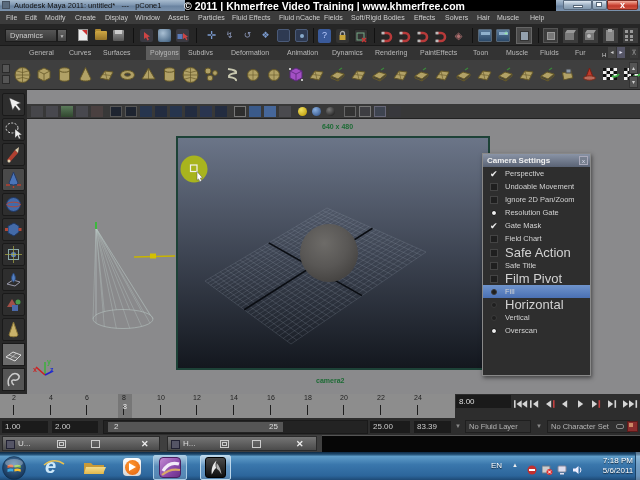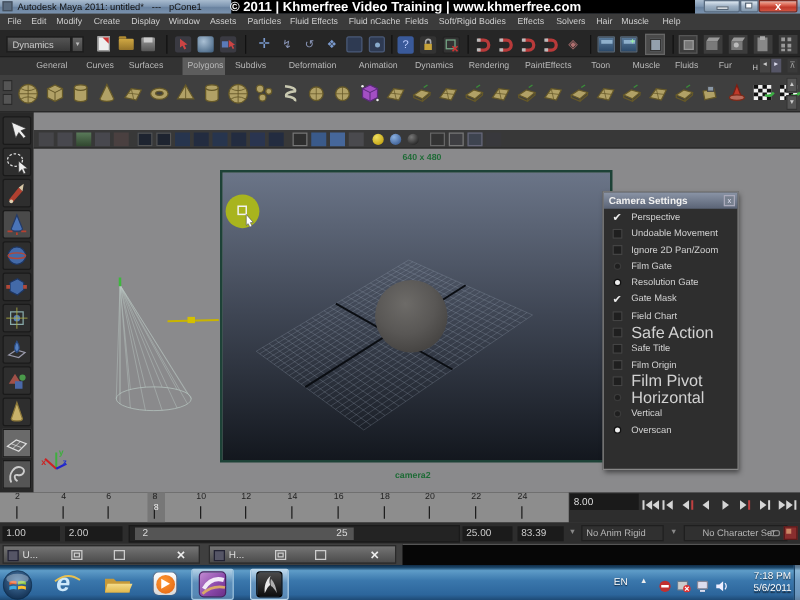--- a/index.html
+++ b/index.html
@@ -450,50 +450,46 @@
       </div>
       <div style="position:relative;height:13.1px;color:#d2d2d2;font-size:7.5px;line-height:13px;">
         <span style="position:absolute;left:7px;top:3px;width:8px;height:8px;background:#1f1f1f;border:1px solid #444;"></span>
         <span style="position:absolute;left:22px;">Undoable Movement</span>
       </div>
       <div style="position:relative;height:13.1px;color:#d2d2d2;font-size:7.5px;line-height:13px;">
         <span style="position:absolute;left:7px;top:3px;width:8px;height:8px;background:#1f1f1f;border:1px solid #444;"></span>
         <span style="position:absolute;left:22px;">Ignore 2D Pan/Zoom</span>
       </div>
       <div style="position:relative;height:13.1px;color:#d2d2d2;font-size:7.5px;line-height:13px;">
-        <span style="position:absolute;left:8px;top:4px;width:6px;height:6px;background:#1f1f1f;border-radius:50%;border:1px solid #3a3a3a;"></span>
-        <span style="position:absolute;left:22px;">Film Gate</span>
-      </div>
-      <div style="position:relative;height:13.1px;color:#d2d2d2;font-size:7.5px;line-height:13px;">
         <span style="position:absolute;left:8px;top:4px;width:6px;height:6px;background:#eee;border-radius:50%;border:1px solid #111;"></span>
         <span style="position:absolute;left:22px;">Resolution Gate</span>
       </div>
       <div style="position:relative;height:13.1px;color:#d2d2d2;font-size:7.5px;line-height:13px;">
         <span style="position:absolute;left:7px;top:1px;color:#eee;font-size:9px;">✔</span>
         <span style="position:absolute;left:22px;">Gate Mask</span>
       </div>
       <div style="position:relative;height:13.1px;color:#d2d2d2;font-size:7.5px;line-height:13px;">
         <span style="position:absolute;left:7px;top:3px;width:8px;height:8px;background:#1f1f1f;border:1px solid #444;"></span>
         <span style="position:absolute;left:22px;">Field Chart</span>
       </div>
       <div style="position:relative;height:13.1px;color:#d2d2d2;font-size:13px;line-height:13px;">
         <span style="position:absolute;left:7px;top:3px;width:8px;height:8px;background:#1f1f1f;border:1px solid #444;"></span>
         <span style="position:absolute;left:22px;">Safe Action</span>
       </div>
       <div style="position:relative;height:13.1px;color:#d2d2d2;font-size:7.5px;line-height:13px;">
         <span style="position:absolute;left:7px;top:3px;width:8px;height:8px;background:#1f1f1f;border:1px solid #444;"></span>
         <span style="position:absolute;left:22px;">Safe Title</span>
       </div>
-      <div style="position:relative;height:13.1px;color:#d2d2d2;font-size:7.5px;line-height:13px;">
-        <span style="position:absolute;left:7px;top:3px;width:8px;height:8px;background:#1f1f1f;border:1px solid #444;"></span>
-        <span style="position:absolute;left:22px;">Film Origin</span>
-      </div>
       <div style="position:relative;height:13.1px;color:#d2d2d2;font-size:13px;line-height:13px;">
         <span style="position:absolute;left:7px;top:3px;width:8px;height:8px;background:#1f1f1f;border:1px solid #444;"></span>
         <span style="position:absolute;left:22px;">Film Pivot</span>
+      </div>
+      <div style="position:relative;height:13.1px;background:linear-gradient(#6f94cc,#4a70b4);color:#d2d2d2;font-size:7.5px;line-height:13px;">
+        <span style="position:absolute;left:8px;top:4px;width:6px;height:6px;background:#1f1f1f;border-radius:50%;border:1px solid #3a3a3a;"></span>
+        <span style="position:absolute;left:22px;">Fill</span>
       </div>
       <div style="position:relative;height:13.1px;color:#d2d2d2;font-size:13px;line-height:13px;">
         <span style="position:absolute;left:8px;top:4px;width:6px;height:6px;background:#1f1f1f;border-radius:50%;border:1px solid #3a3a3a;"></span>
         <span style="position:absolute;left:22px;">Horizontal</span>
       </div>
       <div style="position:relative;height:13.1px;color:#d2d2d2;font-size:7.5px;line-height:13px;">
         <span style="position:absolute;left:8px;top:4px;width:6px;height:6px;background:#1f1f1f;border-radius:50%;border:1px solid #3a3a3a;"></span>
         <span style="position:absolute;left:22px;">Vertical</span>
       </div>
       <div style="position:relative;height:13.1px;color:#d2d2d2;font-size:7.5px;line-height:13px;">
@@ -555,23 +551,23 @@
 
 <div class="abs" style="left:0;top:418px;width:640px;height:17px;background:#2d2d2d;">
  <div class="abs" style="left:2px;top:3px;width:46px;height:12px;background:#1b1b1b;color:#ccc;font-size:8px;line-height:12px;padding-left:3px;">1.00</div>
  <div class="abs" style="left:52px;top:3px;width:46px;height:12px;background:#1b1b1b;color:#ccc;font-size:8px;line-height:12px;padding-left:3px;">2.00</div>
  <div class="abs" style="left:103px;top:2px;width:265px;height:14px;background:#232323;border:1px solid #1a1a1a;">
    <div class="abs" style="left:4px;top:1px;width:175px;height:10px;background:#555;color:#ddd;font-size:8px;line-height:10px;"><span style="margin-left:6px;">2</span><span style="position:absolute;right:5px;">25</span></div>
  </div>
  <div class="abs" style="left:370px;top:3px;width:40px;height:12px;background:#1b1b1b;color:#ccc;font-size:8px;line-height:12px;padding-left:3px;">25.00</div>
  <div class="abs" style="left:414px;top:3px;width:37px;height:12px;background:#1b1b1b;color:#ccc;font-size:8px;line-height:12px;padding-left:3px;">83.39</div>
  <div class="abs" style="left:455px;top:5px;width:9px;height:8px;color:#888;font-size:6px;">▼</div>
- <div class="abs" style="left:465px;top:2px;width:66px;height:13px;background:#303030;border:1px solid #1f1f1f;color:#b5b5b5;font-size:7.5px;line-height:12px;padding-left:3px;">No Anim Rigid</div>
+ <div class="abs" style="left:465px;top:2px;width:66px;height:13px;background:#303030;border:1px solid #1f1f1f;color:#b5b5b5;font-size:7.5px;line-height:12px;padding-left:3px;">No Fluid Layer</div>
  <div class="abs" style="left:536px;top:5px;width:9px;height:8px;color:#888;font-size:6px;">▼</div>
- <div class="abs" style="left:547px;top:2px;width:83px;height:13px;background:#303030;border:1px solid #1f1f1f;color:#b5b5b5;font-size:7.5px;line-height:12px;padding-left:14px;white-space:nowrap;">No Character Set</div>
+ <div class="abs" style="left:547px;top:2px;width:83px;height:13px;background:#303030;border:1px solid #1f1f1f;color:#b5b5b5;font-size:7.5px;line-height:12px;padding-left:3px;white-space:nowrap;">No Character Set</div>
  <div class="abs" style="left:616px;top:6px;width:8px;height:5px;border:1px solid #888;border-radius:2px;"></div>
  <div class="abs" style="left:627px;top:3px;width:11px;height:11px;background:#8a2e2e;border:1px solid #5a1a1a;">
       <span style="position:absolute;left:1px;top:1px;width:4px;height:4px;background:#c86;"></span>
     </div>
 </div>
 
 <div class="abs" style="left:0;top:435px;width:640px;height:17px;background:#3f3f3f;">
  <div class="abs" style="left:322px;top:0px;width:318px;height:17px;background:#060606;border-top:1px solid #555;"></div>
  <div class="abs" style="left:2px;top:1px;width:158px;height:15px;background:linear-gradient(#757575,#4b4b4b);border:1px solid #2a2a2a;">
   <div class="abs" style="left:3px;top:3px;width:9px;height:9px;background:#556;border:1px solid #223;"></div>

